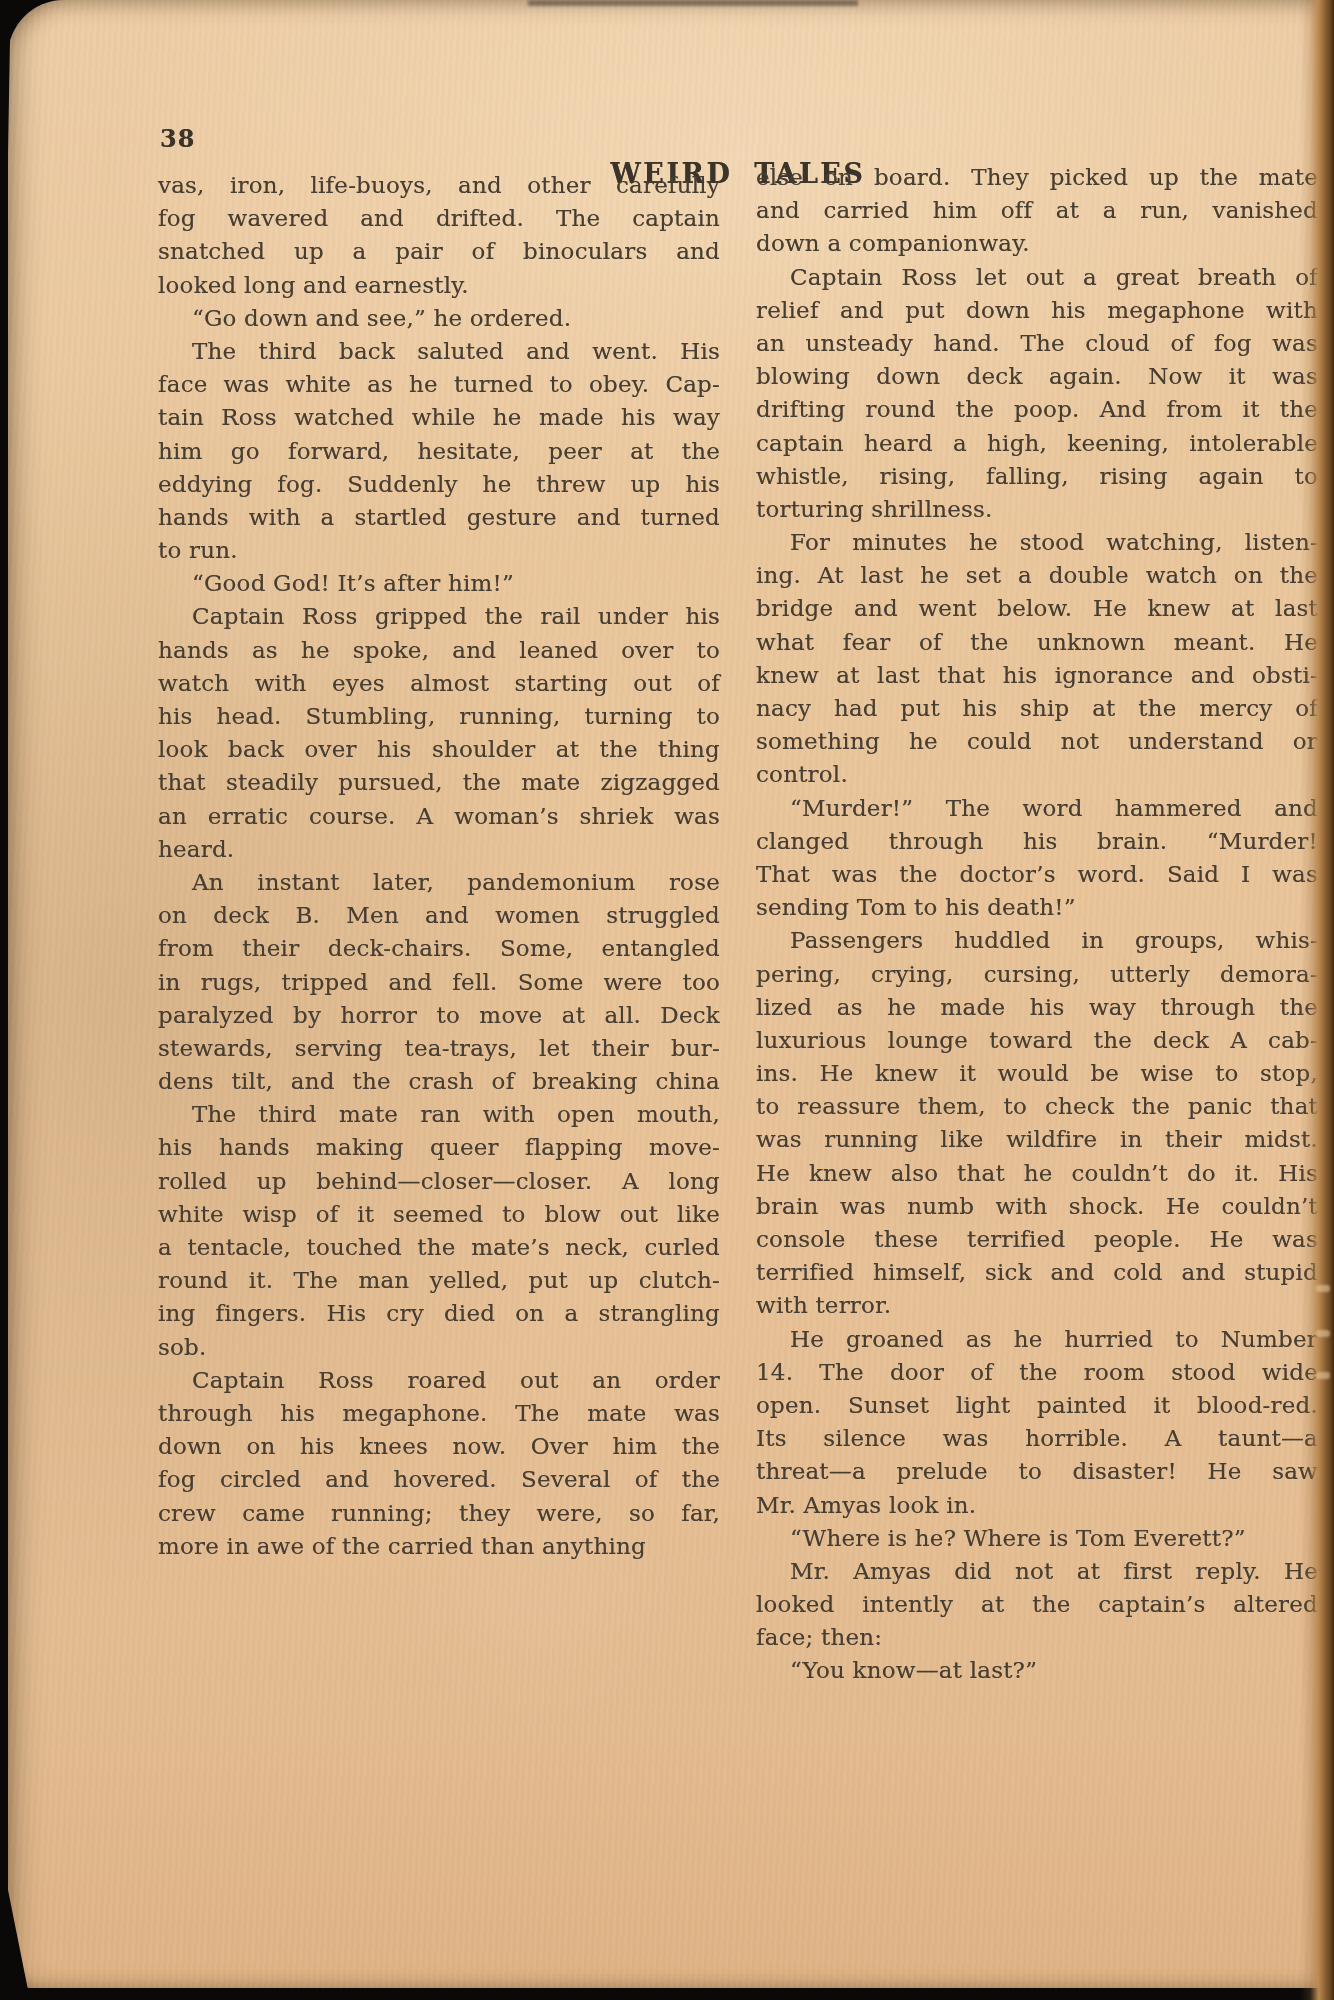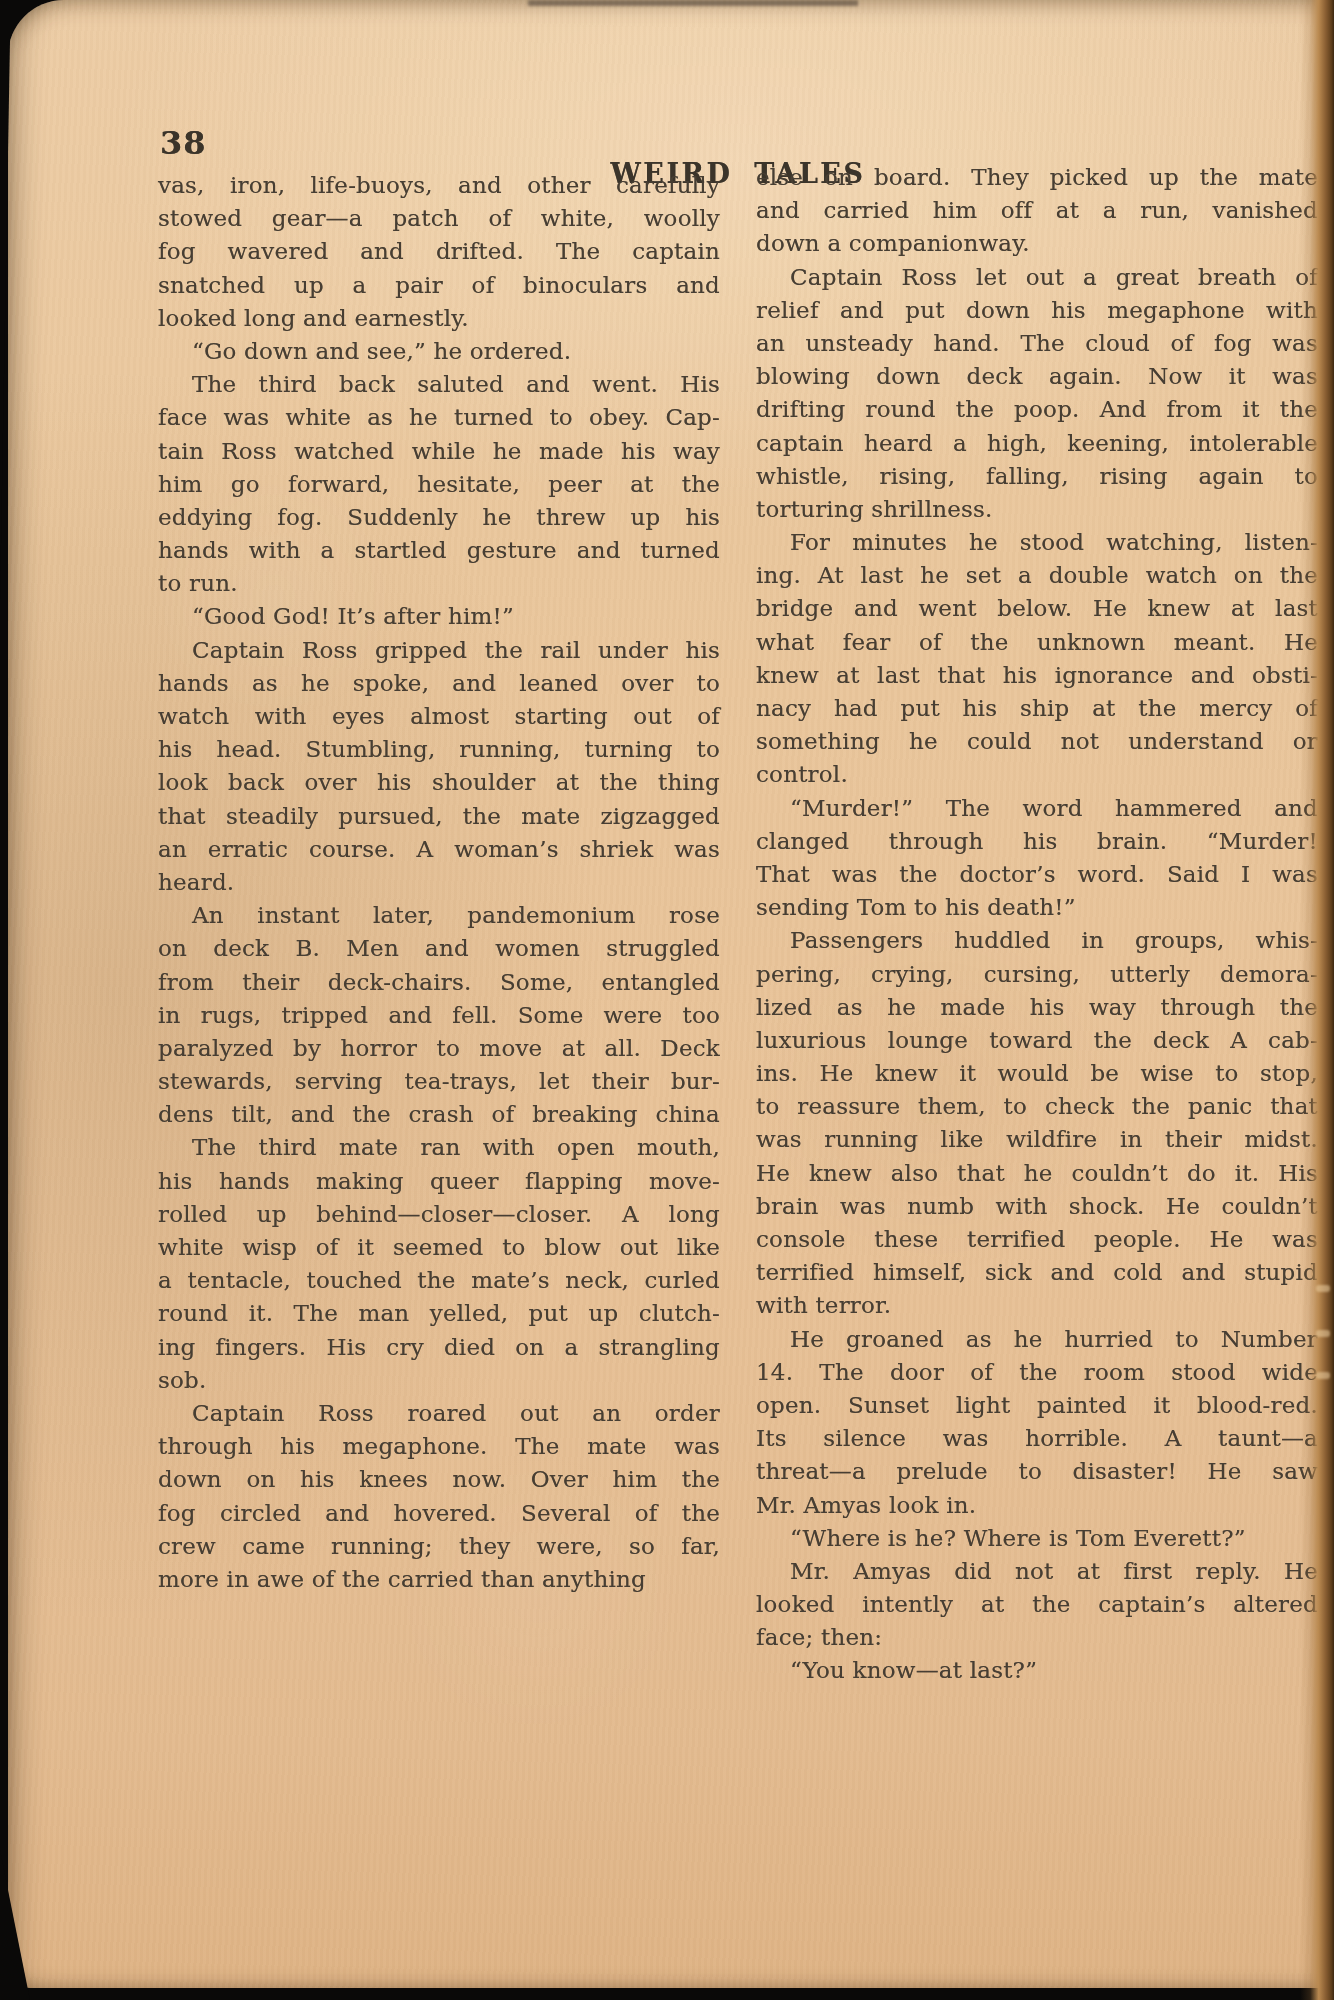--- a/index.html
+++ b/index.html
@@ -67,21 +67,21 @@
   .edge-streak{
     position:absolute;right:4px;width:14px;height:7px;
     background:rgba(235,205,160,.55);border-radius:3px;filter:blur(1px);
   }
   .header-row{
     position:absolute;left:150px;top:118px;width:1160px;height:40px;
     color:#3b342a;
   }
   .page-number{
     position:absolute;left:2px;top:6px;
-    font-size:32px;font-weight:bold;letter-spacing:1px;
+    font-size:24px;font-weight:bold;letter-spacing:1px;
     text-shadow:0 0 .5px rgba(59,52,42,.7);
   }
   .header-title{
     position:absolute;left:0;right:0;top:4px;text-align:center;
     font-size:27px;font-weight:bold;letter-spacing:2.5px;word-spacing:10px;
     text-shadow:0 0 .6px rgba(59,52,42,.65);
     margin-top:36px;
   }
   .column{
     position:absolute;top:161px;width:562px;
@@ -107,21 +107,20 @@
 <div id="page">
   <div class="top-smudge"></div>
 
   <div class="header-row">
     <div class="page-number">38</div>
     <div class="header-title">WEIRD TALES</div>
   </div>
 
   <div id="col-left" class="column">
       <div class="line">vas, iron, life-buoys, and other carefully</div>
-      <div class="line">stowed gear—a patch of white, woolly</div>
       <div class="line">fog wavered and drifted.  The captain</div>
       <div class="line">snatched up a pair of binoculars and</div>
       <div class="line last">looked long and earnestly.</div>
       <div class="line indent last">“Go down and see,” he ordered.</div>
       <div class="line indent">The third back saluted and went.  His</div>
       <div class="line">face was white as he turned to obey.  Cap-</div>
       <div class="line">tain Ross watched while he made his way</div>
       <div class="line">him go forward, hesitate, peer at the</div>
       <div class="line">eddying fog.  Suddenly he threw up his</div>
       <div class="line">hands with a startled gesture and turned</div>

